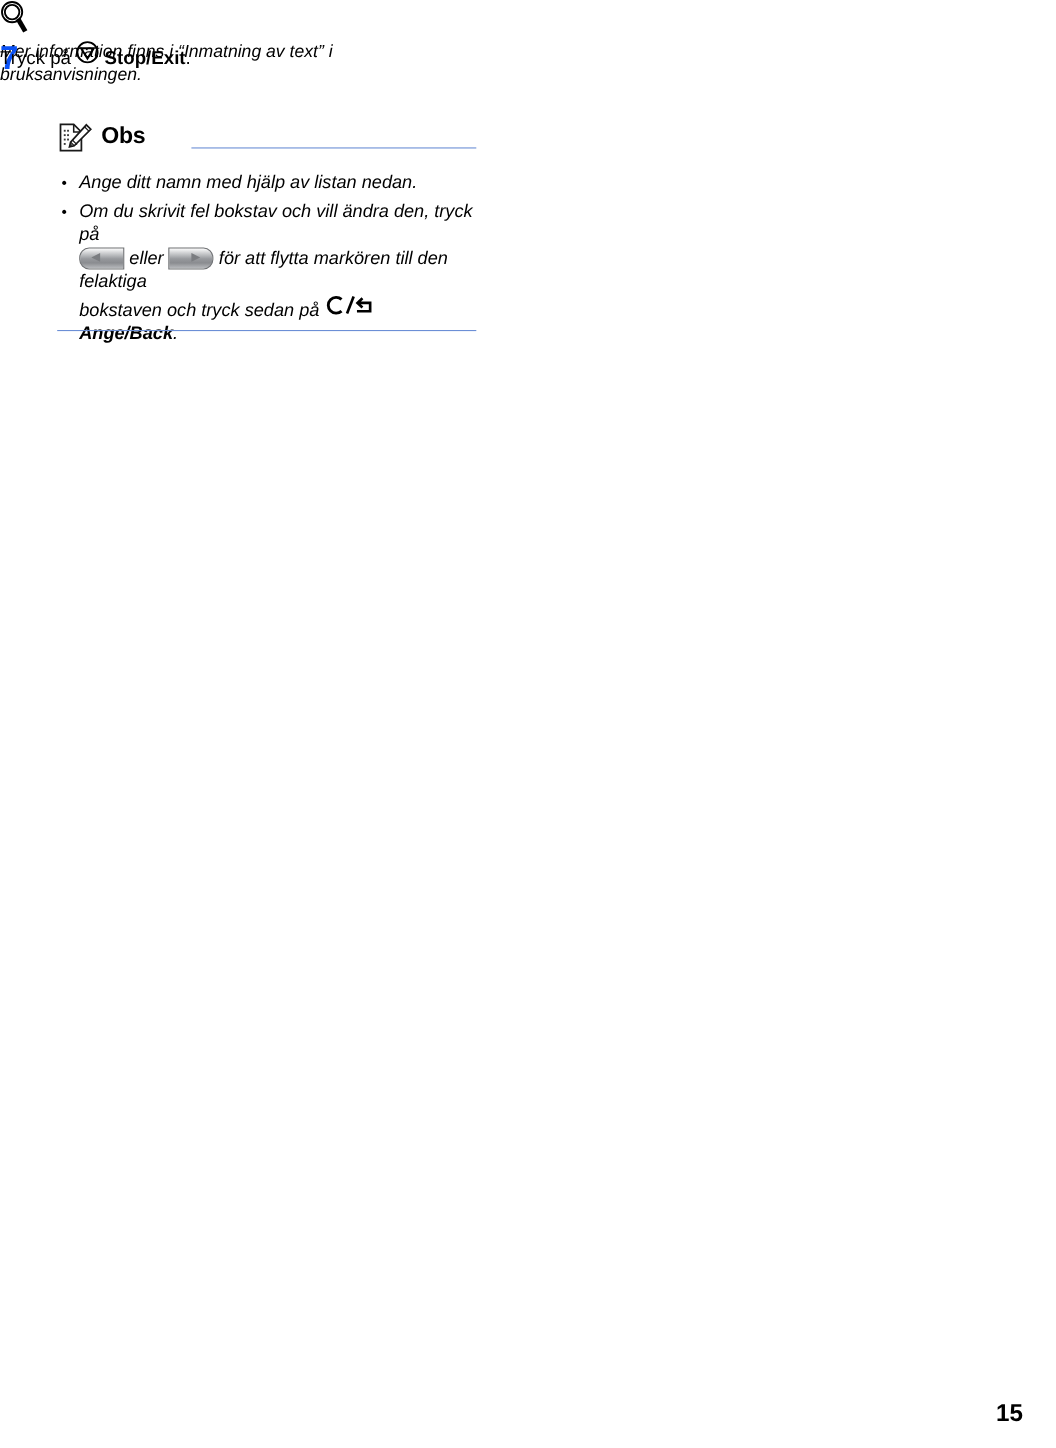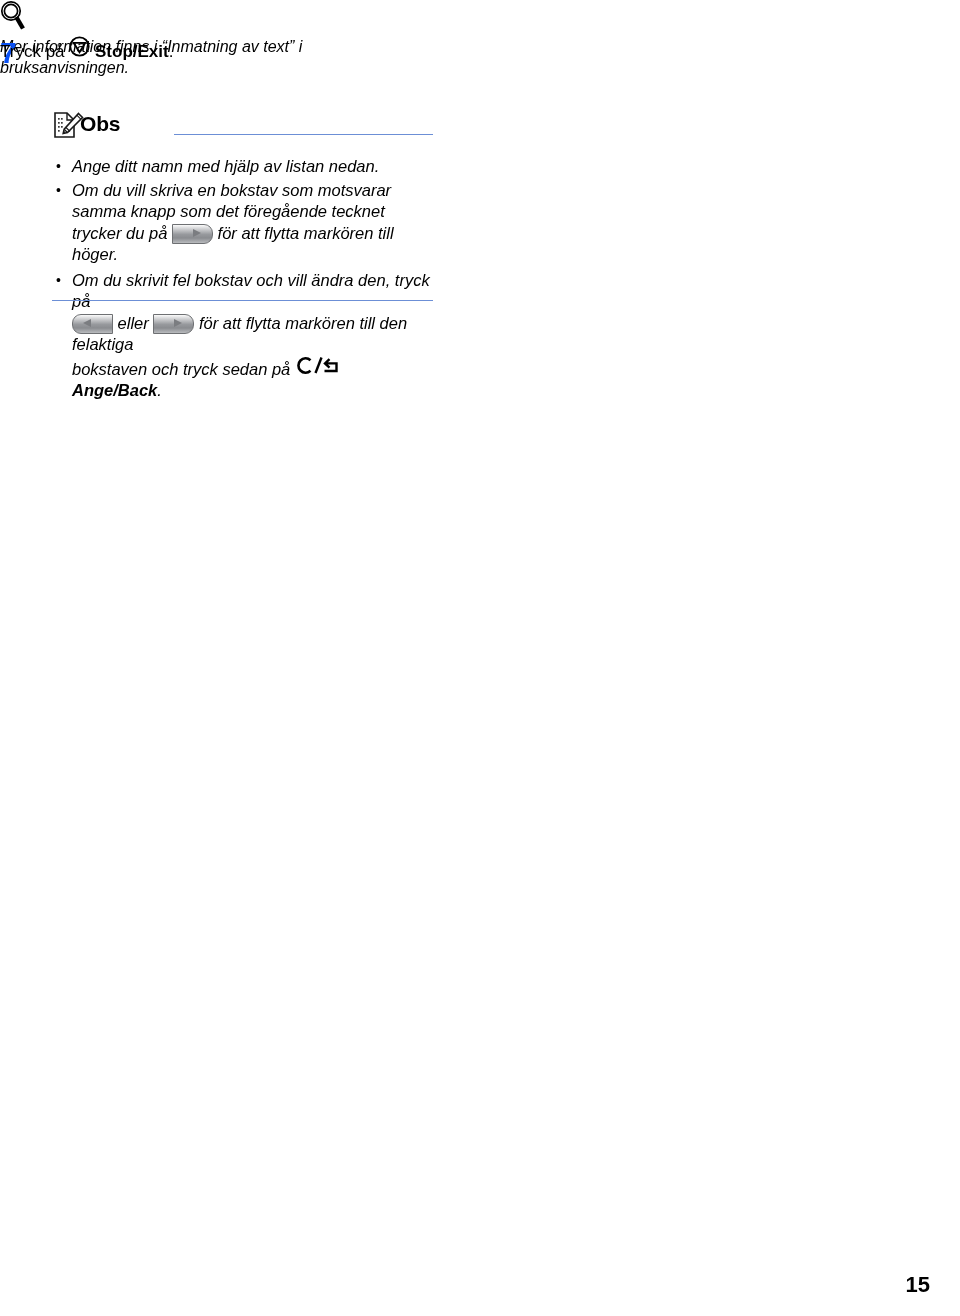--- a/index.html
+++ b/index.html
@@ -7,21 +7,21 @@
        font-family:"Liberation Sans",sans-serif;-webkit-font-smoothing:antialiased;}
   .page{position:absolute;left:0;top:0;width:960px;height:1316px;}
 
   
   #hdr{position:absolute;left:0;top:0;width:960px;height:77px;background:#0A51F5;}
   #hdr-title{position:absolute;right:30px;top:15px;color:#fff;font-size:31px;font-weight:bold;letter-spacing:.2px;}
 
   
   #obs{position:absolute;left:52px;top:110px;width:381px;}
   #obs-head{position:relative;height:30px;}
-  #obs-title{position:absolute;left:28px;top:2px;font-size:21px;font-weight:bold;letter-spacing:-.2px;}
+  #obs-title{position:absolute;left:40px;top:2px;font-size:21px;font-weight:bold;letter-spacing:-.2px;}
   #obs-rule{position:absolute;left:122px;top:24px;right:0;height:1px;background:#6c8fd6;}
   #obs-bot{position:absolute;left:52px;top:300px;width:381px;height:1px;background:#6c8fd6;}
   .bul{position:relative;font-style:italic;font-size:16.5px;line-height:21.5px;padding-left:20px;}
   .bul:before{content:"\2022";position:absolute;left:4px;top:0;font-style:normal;font-size:14px;}
 
   
   .kbtn{display:inline-block;vertical-align:-5px;width:39px;height:18px;
         background:linear-gradient(to bottom,#fbfbfb 0%,#d7d8da 18%,#97999d 52%,#8a8c90 72%,#b9bbbe 100%);
         border:1px solid #6e7073;position:relative;}
   .kbtn.r{border-radius:0 9px 9px 0;}
@@ -66,25 +66,20 @@
         <path d="M26.5 3.5 L30.5 7.5 L15.5 22.5 L11.2 23.5 L12.2 19.2 Z" fill="#fff" stroke="#1a1a1a" stroke-width="1.6"></path>
         <path d="M12.2 19.2 L15.5 22.5 M24.8 5.2 L28.8 9.2 M14 17.5 L18 21.5" fill="none" stroke="#1a1a1a" stroke-width="1.1"></path>
         <path d="M11.2 23.5 L12.9 21.0 L13.9 22.0 Z" fill="#1a1a1a"></path>
       </svg>
       <div id="obs-title">Obs</div>
       <div id="obs-rule"></div>
     </div>
     <div class="bul" style="margin-top:16px">
       <span>Ange ditt namn med hjälp av listan nedan.</span>
     </div>
-    <div class="bul" style="margin-top:2px">
-      <span>Om du vill skriva en bokstav som motsvarar samma knapp som det föregående tecknet trycker du på</span>
-      <span class="kbtn r"><i></i></span>
-      <span>för att flytta markören till höger.</span>
-    </div>
     <div class="bul" style="margin-top:4px">
       <span>Om du skrivit fel bokstav och vill ändra den, tryck på</span><br>
       <span class="kbtn l"><i></i></span>
       <span>eller</span>
       <span class="kbtn r"><i></i></span>
       <span>för att flytta markören till den felaktiga</span><br>
       <span>bokstaven och tryck sedan på</span>
       <svg class="cbicon" width="44" height="19" viewBox="0 0 44 19">
         <path d="M15.5 4.2 A7.2 7.2 0 1 0 15.5 14.8" fill="none" stroke="#000" stroke-width="2.6"></path>
         <path d="M20.5 17 L26.5 1.5" stroke="#000" stroke-width="2.4"></path>

